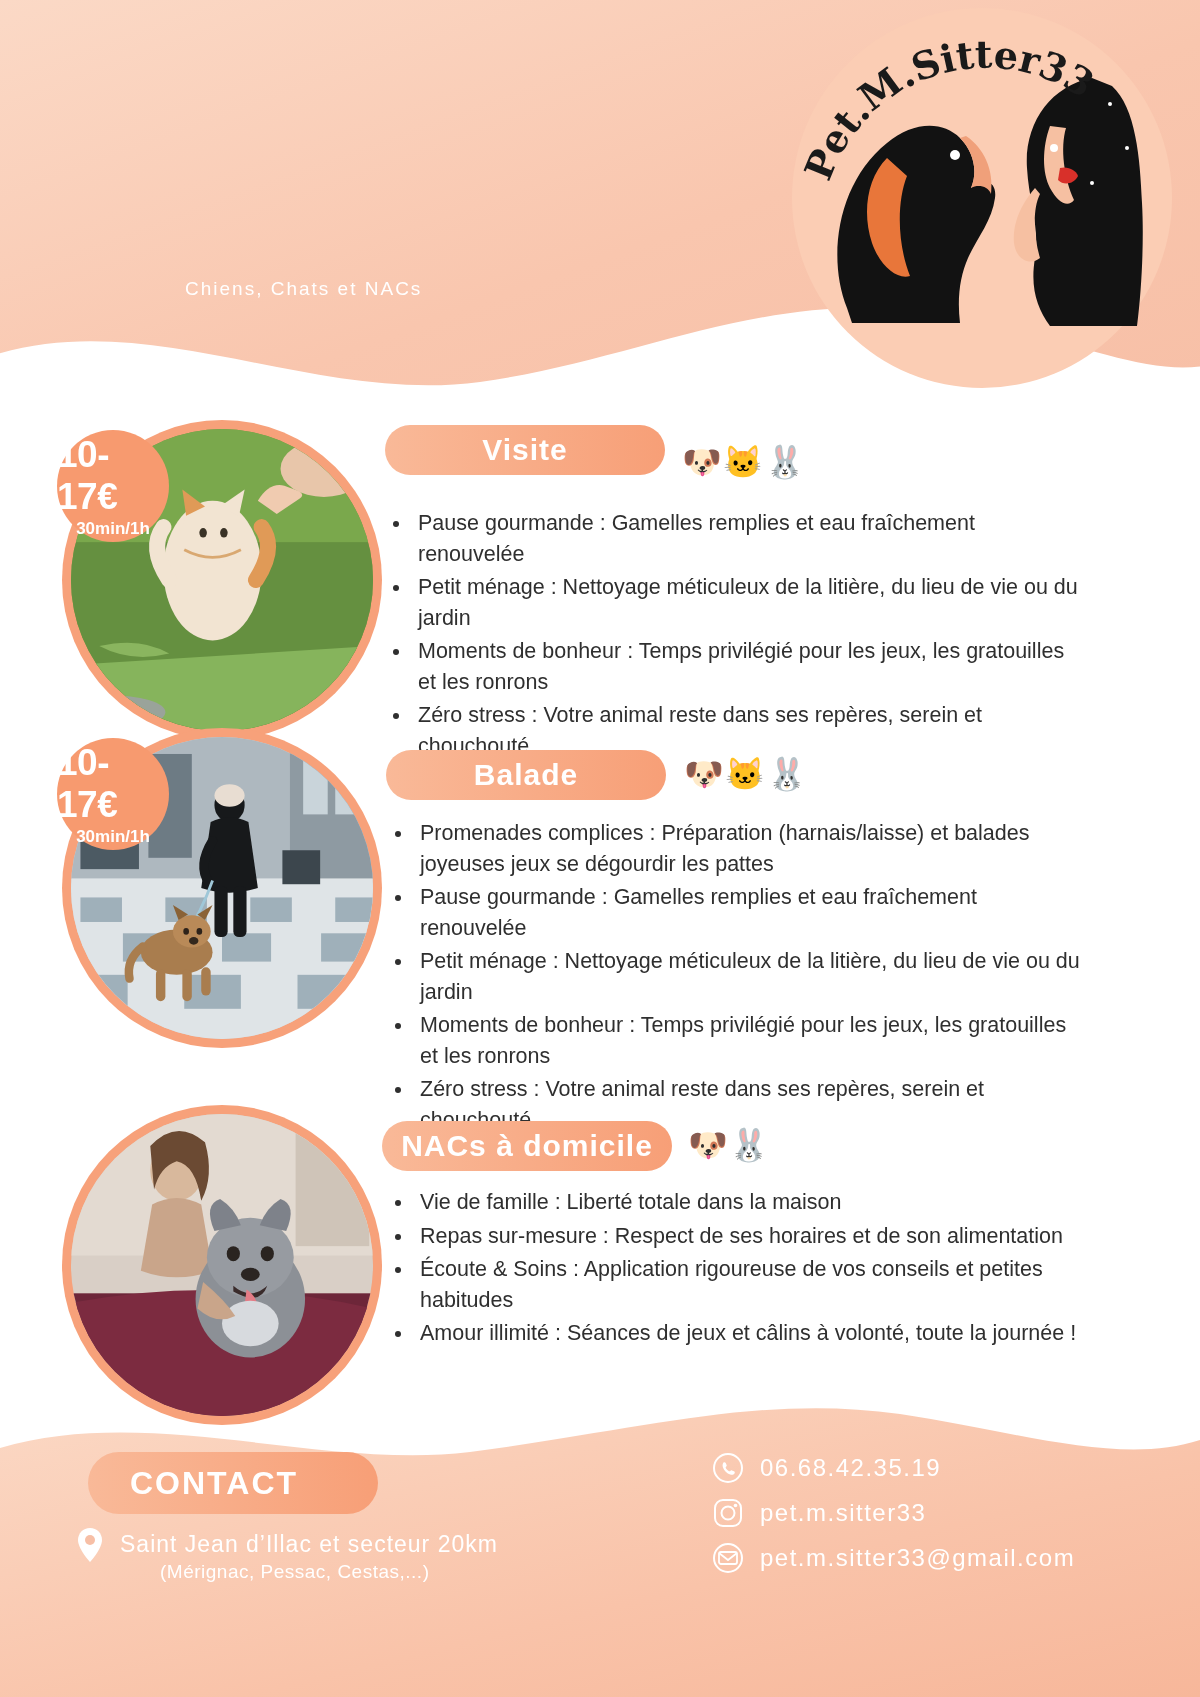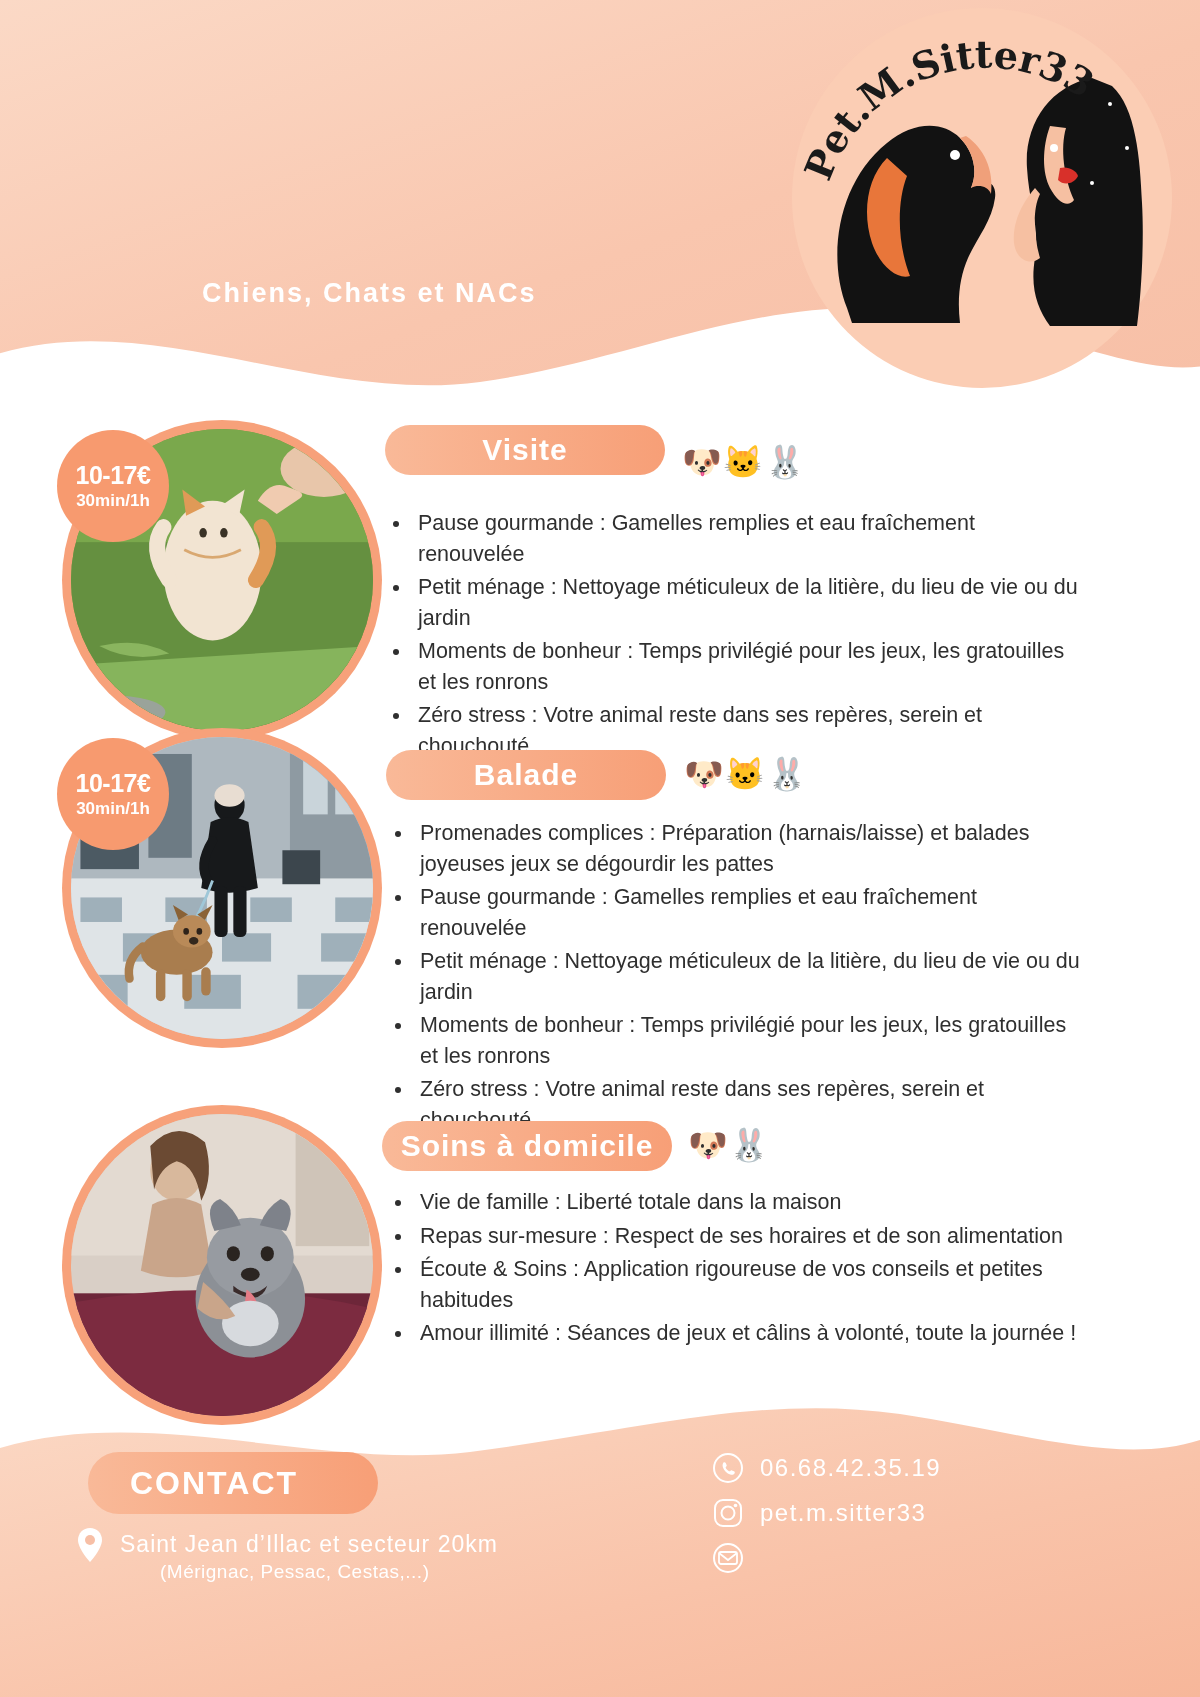--- a/index.html
+++ b/index.html
@@ -40,25 +40,25 @@
   .title-sub {
     position: absolute;
     left: 230px; top: 218px;
     font-size: 40px;
     letter-spacing: 6px;
     color: #ffffff;
     font-weight: 300;
   }
   .title-sub2 {
     position: absolute;
-    left: 202px; top: 278px;
-    font-size: 27px;
+    left: 185px; top: 278px;
+    font-size: 19px;
     letter-spacing: 2px;
     color: #ffffff;
-    font-weight: 700;
+    font-weight: 400;
   }
 
   
   .logo-wrap {
     position: absolute;
     right: 28px; top: 8px;
     width: 380px; height: 380px;
   }
   .logo-circle {
     position: absolute;
@@ -106,21 +106,21 @@
     border-radius: 50%;
     background: #f79a6f;
     color: #fff;
     display: flex;
     flex-direction: column;
     align-items: center;
     justify-content: center;
     z-index: 5;
     box-shadow: 0 0 0 0 rgba(0,0,0,0);
   }
-  .price-badge .amount { font-size: 25px; font-weight: 700; letter-spacing: -0.5px; }
+  .price-badge .amount { font-size: 37px; font-weight: 700; letter-spacing: -0.5px; }
   .price-badge .unit { font-size: 17px; font-weight: 600; margin-top: 1px; }
 
   .svc-title-pill {
     position: absolute;
     height: 50px;
     border-radius: 26px;
     background: linear-gradient(90deg, #f9b998 0%, #f79f77 100%);
     display: flex; align-items: center; justify-content: center;
     color: #ffffff;
     font-size: 30px;
@@ -376,21 +376,21 @@
             <path d="M186,186 q10,6 14,22 q-10,6 -16,-6 Z" fill="#e47c86"></path>
             <ellipse cx="190" cy="222" rx="30" ry="24" fill="#d7dade"></ellipse>
           </g>
           <path d="M140,178 q24,20 34,36 q-20,10 -40,-8 Z" fill="#c9a58a"></path>
         </svg>
       </div>
     </div>
   </div>
 
   <div class="svc-title-pill" style="left:382px; top:16px; width:290px;">
-    <span>Soins à domicile</span>
+    <span>NACs à domicile</span>
   </div>
   <div class="svc-emojis" style="left:688px; top:24px;">🐶🐰</div>
 
   <ul class="svc-list" style="left:386px; top:82px; width:700px;">
     <li>Vie de famille : Liberté totale dans la maison</li>
     <li>Repas sur-mesure : Respect de ses horaires et de son alimentation</li>
     <li>Écoute &amp; Soins : Application rigoureuse de vos conseils et petites habitudes</li>
     <li>Amour illimité : Séances de jeux et câlins à volonté, toute la journée !</li>
   </ul>
 </div>
@@ -434,14 +434,15 @@
     </svg>
     <span>pet.m.sitter33</span>
   </div>
 
   <div class="contact-row c-row3">
     <svg width="32" height="32" viewBox="0 0 32 32">
       <circle cx="16" cy="16" r="14" fill="none" stroke="#ffffff" stroke-width="2"></circle>
       <rect x="7" y="10" width="18" height="12" rx="2" fill="none" stroke="#ffffff" stroke-width="1.8"></rect>
       <path d="M7,11 L16,18 L25,11" fill="none" stroke="#ffffff" stroke-width="1.8"></path>
     </svg>
+    <span>pet.m.sitter33@gmail.com</span>
   </div>
 </div>
 
 </body></html>

